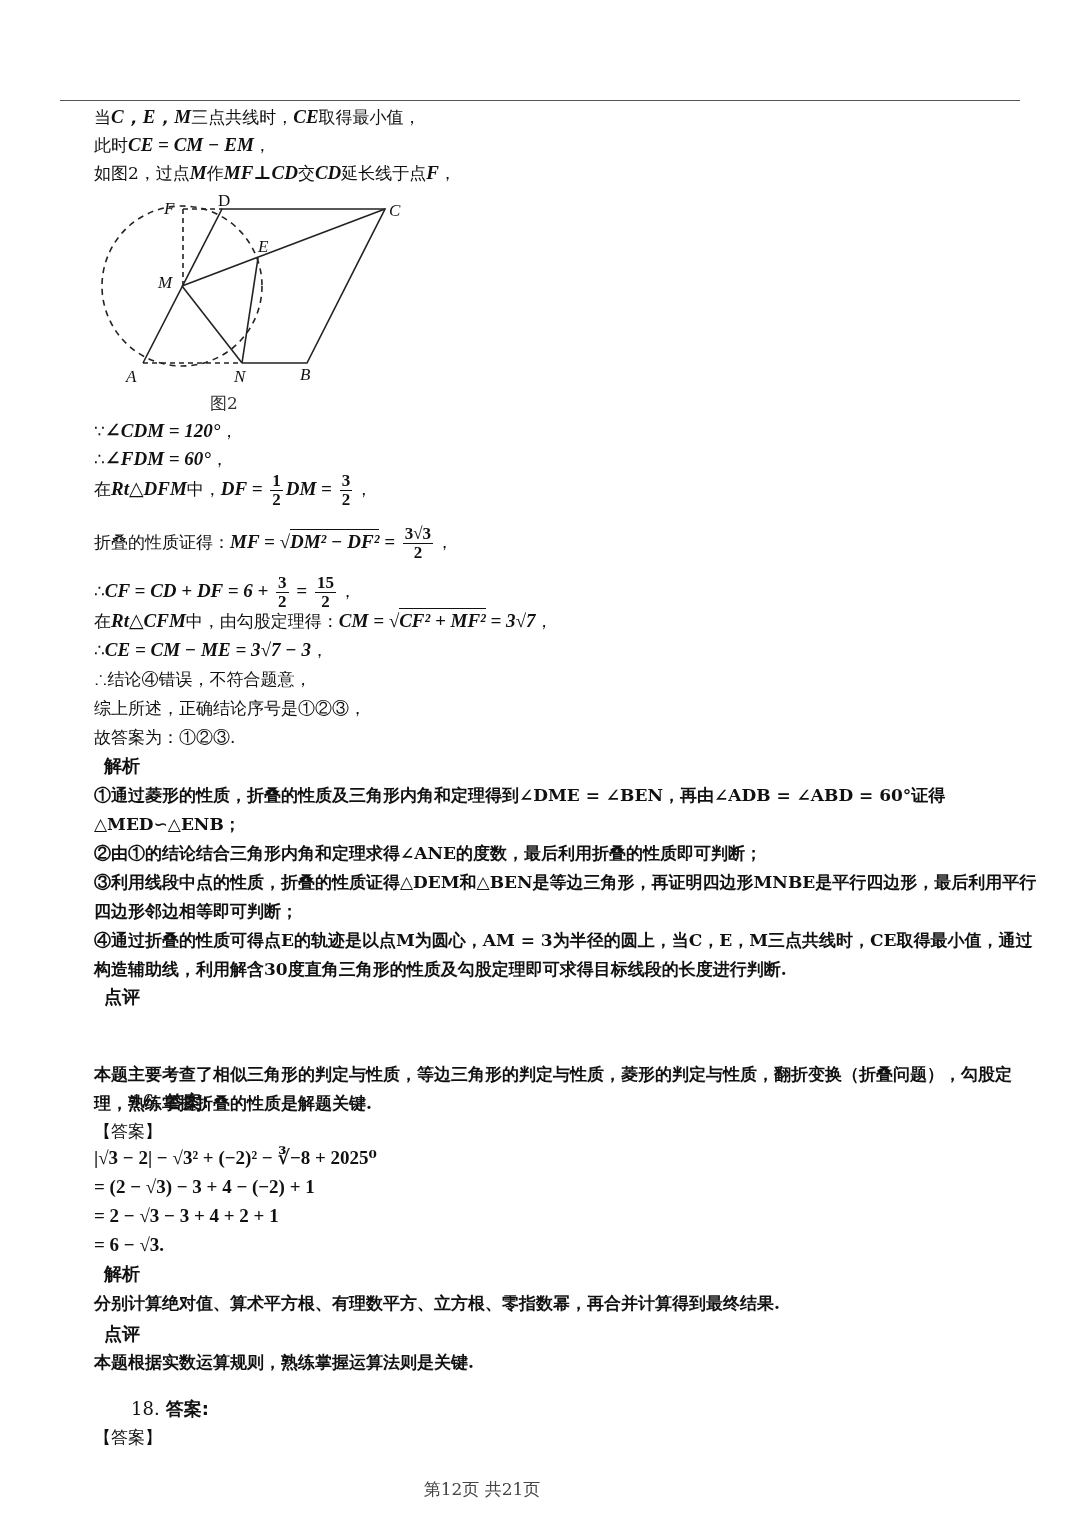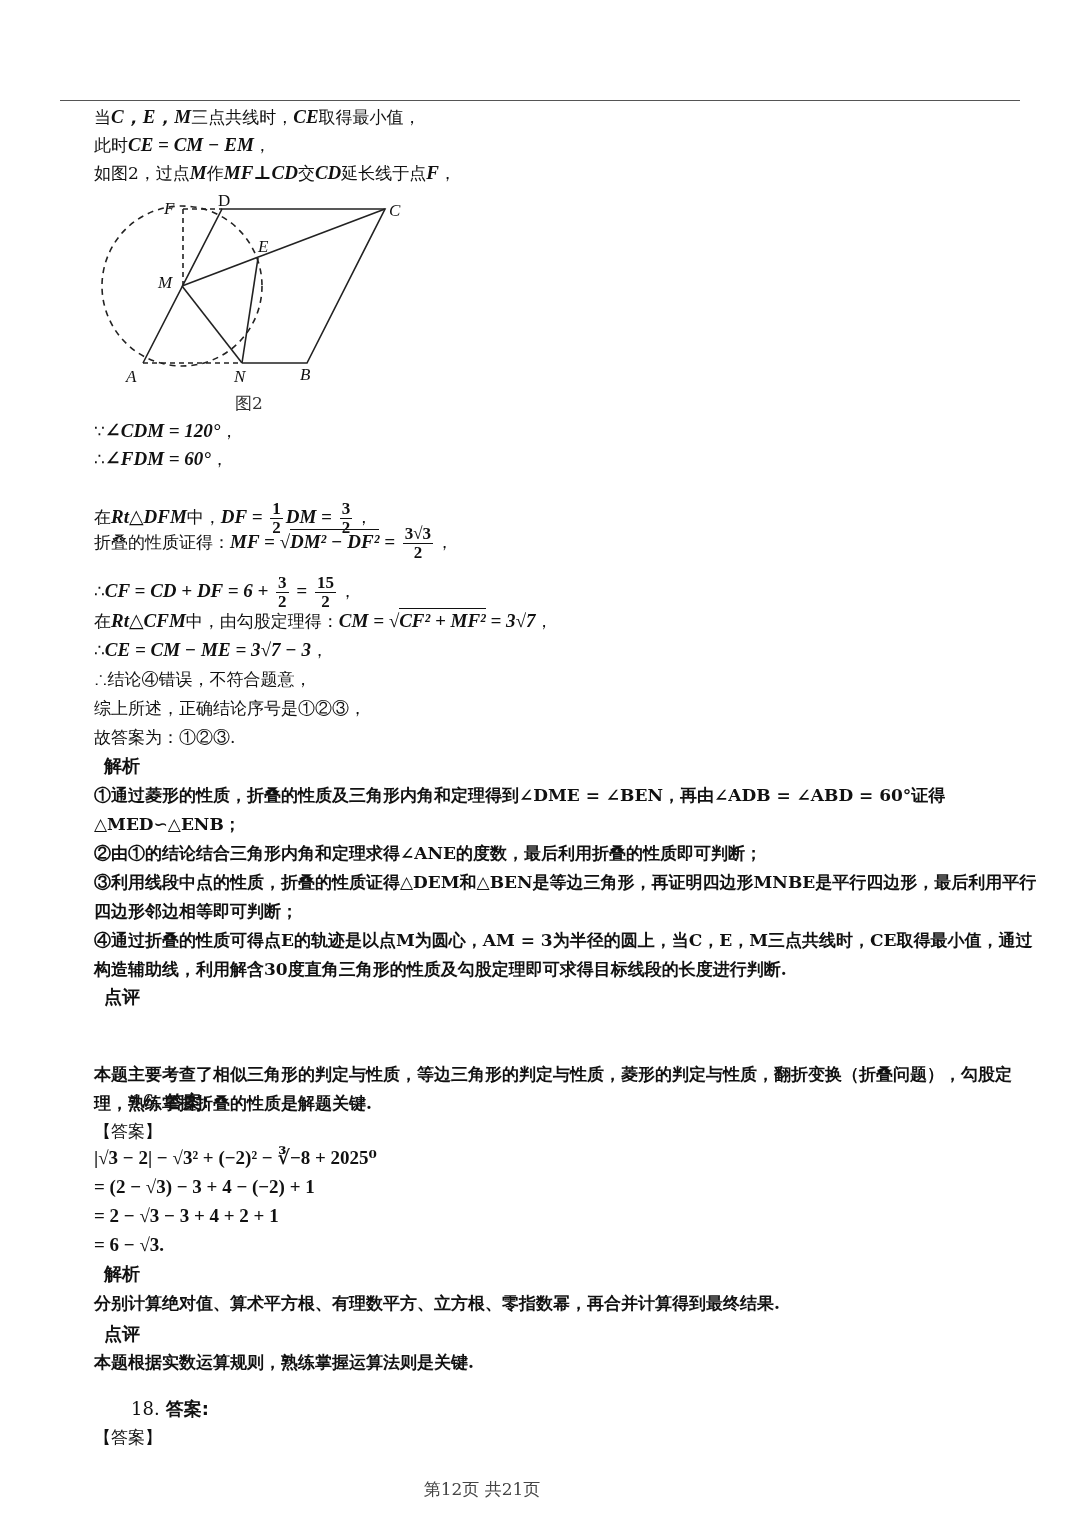--- a/index.html
+++ b/index.html
@@ -16,21 +16,21 @@
   .qnum b { font-family: "DejaVu Sans", "Liberation Sans", sans-serif; margin-left: 6px; }
   .para { position: absolute; left: 94px; width: 945px; font-size: 17px; line-height: 29px; font-weight: bold; }
   .frac { display: inline-block; vertical-align: middle; text-align: center; margin: 0 3px;
           font-family: "Liberation Serif", serif; font-weight: bold; font-size: 17px; line-height: 18px; }
   .frac .num { display: block; border-bottom: 1.2px solid #111; padding: 0 2px; }
   .frac .den { display: block; padding: 0 2px; }
   .sqrt { border-top: 1.2px solid #111; padding-top: 1px; margin-top: 10px; }
   .footer { position: absolute; top: 1478px; left: 0; width: 964px; text-align: center;
             font-size: 17px; color: #444; }
   .figure { position: absolute; left: 90px; top: 188px; }
-  .caption { position: absolute; left: 210px; top: 392px; font-size: 17px; color: #333; margin-left: 25px; }
+  .caption { position: absolute; left: 210px; top: 392px; font-size: 17px; color: #333; }
 </style>
 </head>
 <body>
 
 <div class="rule"></div>
 
 <div class="line" style="top:106px">
   <span>当</span><span class="m">C，E，M</span><span>三点共线时，</span><span class="m">CE</span><span>取得最小值，</span>
 </div>
 <div class="line" style="top:134px">
@@ -63,21 +63,21 @@
   </g>
 </svg>
 <div class="caption">图2</div>
 
 <div class="line" style="top:420px">
   <span>∵</span><span class="m">∠CDM = 120°</span><span>，</span>
 </div>
 <div class="line" style="top:448px">
   <span>∴</span><span class="m">∠FDM = 60°</span><span>，</span>
 </div>
-<div class="line" style="top:500px">
+<div class="line" style="top:472px">
   <span>在</span><span class="m">Rt△DFM</span><span>中，</span><span class="m">DF = </span>
   <span class="frac"><span class="num">1</span><span class="den">2</span></span><span class="m">DM = </span>
   <span class="frac"><span class="num">3</span><span class="den">2</span></span><span>，</span>
 </div>
 <div class="line" style="top:525px">
   <span>折叠的性质证得：</span><span class="m">MF = </span><span class="m">√</span><span class="m sqrt">DM² − DF²</span><span class="m"> = </span>
   <span class="frac"><span class="num">3√3</span><span class="den">2</span></span><span>，</span>
 </div>
 <div class="line" style="top:574px">
   <span>∴</span><span class="m">CF = CD + DF = 6 + </span>

